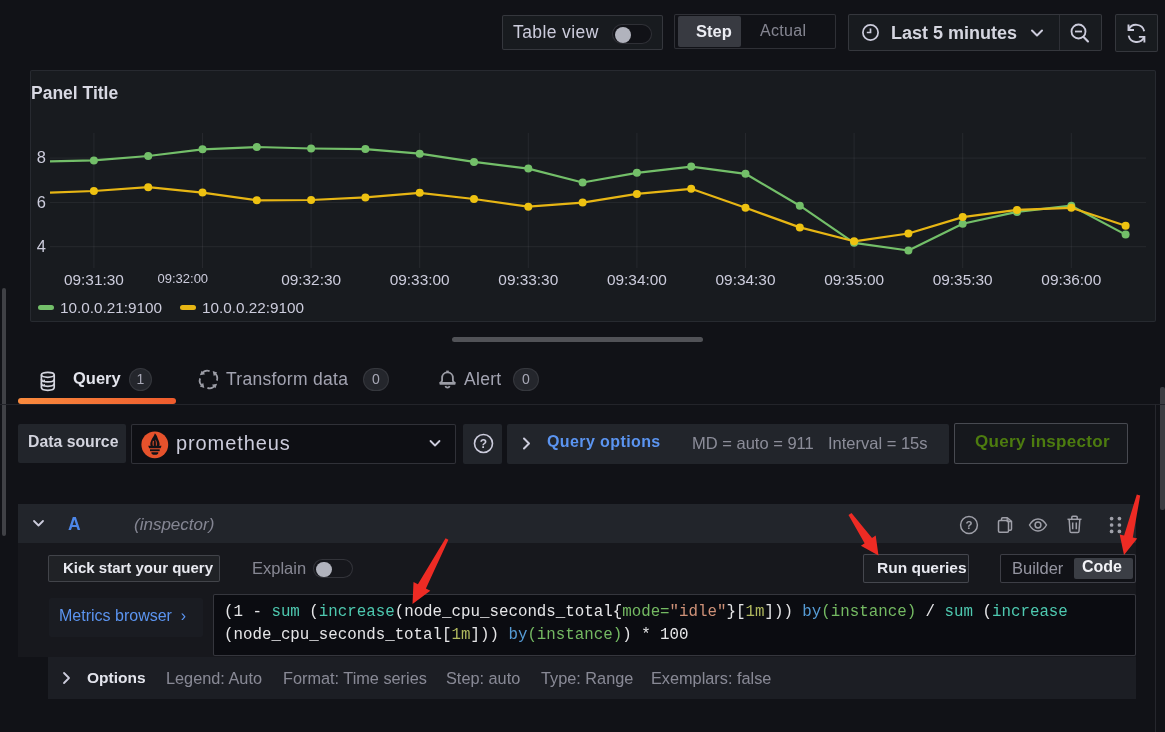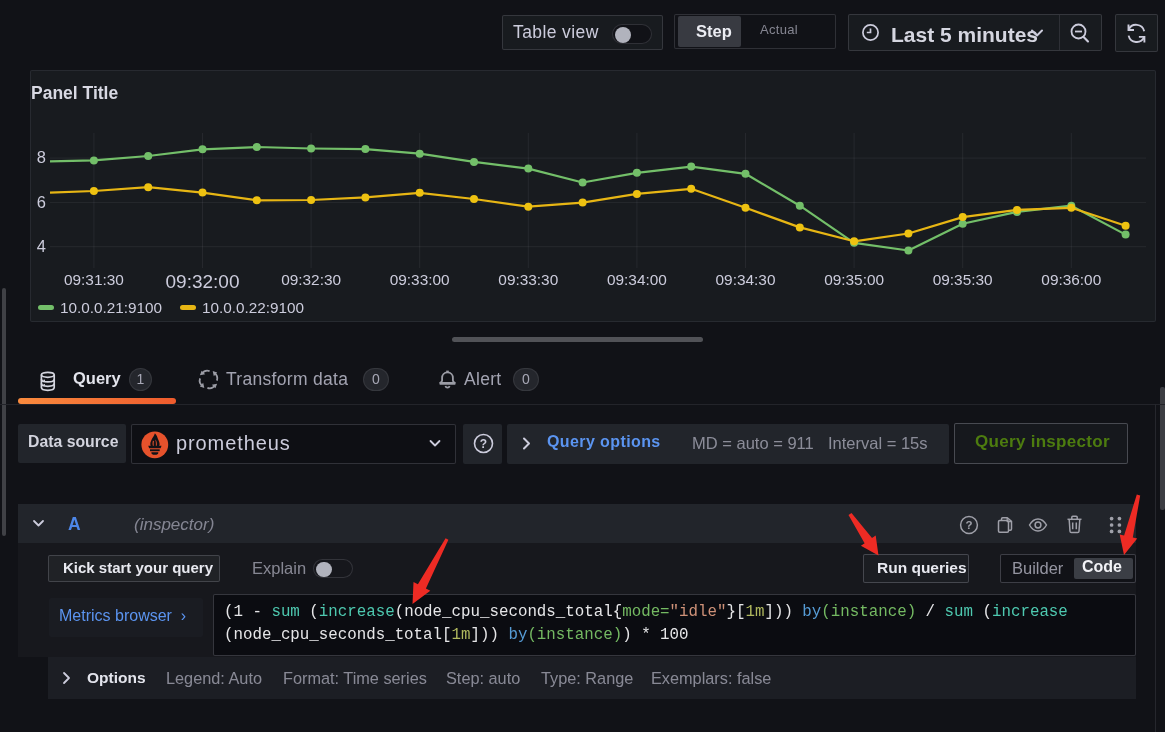--- a/index.html
+++ b/index.html
@@ -20,29 +20,29 @@
 
 <div class="abs btn" style="left:502px; top:15px; width:161px; height:35px;"></div>
 <div class="abs txt" style="left:513px; top:22px; font-size:17.5px; letter-spacing:0.4px;">Table view</div>
 <div class="abs pill" style="left:611.5px; top:23.5px; width:40px; height:20px; border-radius:10px;">
     <span class="knob" style="width:16px;height:16px;background:#b1b3bd;"></span>
   </div>
 
 <div class="abs btn" style="left:674px; top:14px; width:162px; height:35px; background:#111217;"></div>
 <div class="abs" style="left:678px; top:16px; width:63px; height:31px; background:#383a41; border-radius:2px;"></div>
 <div class="abs" style="left:696px; top:22px; font-size:16.5px; font-weight:bold; color:#ecedf3;">Step</div>
-<div class="abs dim" style="left:760px; top:22px; font-size:13px; letter-spacing:0.3px;">Actual</div>
+<div class="abs dim" style="left:760px; top:22px; font-size:16px; letter-spacing:0.3px;">Actual</div>
 
 <div class="abs btn" style="left:848px; top:14px; width:254px; height:37px;"></div>
 <div class="abs" style="left:1059px; top:15px; width:1px; height:35px; background:rgba(204,204,220,0.12);"></div>
 <svg class="abs" style="left:861px; top:23px;" width="19" height="19" viewBox="0 0 19 19">
   <circle cx="9.5" cy="9.5" r="7.6" fill="none" stroke="#ccccdc" stroke-width="1.7"></circle>
   <path d="M9.5 5.4 V9.5 H5.8" fill="none" stroke="#ccccdc" stroke-width="1.7"></path>
 </svg>
-<div class="abs" style="left:891px; top:23px; font-size:21px; font-weight:bold; color:#d5d6e0;">Last 5 minutes</div>
+<div class="abs" style="left:891px; top:23px; font-size:18px; font-weight:bold; color:#d5d6e0;">Last 5 minutes</div>
 <svg class="abs" style="left:1029px; top:28px;" width="16" height="10" viewBox="0 0 16 10">
   <path d="M3 2.5 L8 7.5 L13 2.5" fill="none" stroke="#ccccdc" stroke-width="2" stroke-linecap="round" stroke-linejoin="round"></path>
 </svg>
 <svg class="abs" style="left:1068px; top:22px;" width="24" height="24" viewBox="0 0 24 24">
   <circle cx="10.5" cy="9.5" r="7" fill="none" stroke="#ccccdc" stroke-width="1.8"></circle>
   <line x1="7" y1="9.5" x2="14" y2="9.5" stroke="#ccccdc" stroke-width="1.8"></line>
   <line x1="15.6" y1="14.9" x2="20" y2="19.5" stroke="#ccccdc" stroke-width="2.1" stroke-linecap="round"></line>
 </svg>
 <div class="abs btn" style="left:1115px; top:14px; width:43px; height:38px;"></div>
 <svg class="abs" style="left:1124px; top:22px;" width="25" height="23" viewBox="0 0 25 23">
@@ -115,21 +115,21 @@
       <circle cx="987.0" cy="139.9" r="4"></circle>
       <circle cx="1041.3" cy="137.8" r="4"></circle>
       <circle cx="1095.6" cy="155.8" r="4"></circle>
     </g>
 </svg>
 
 <div class="abs txt" style="left:30px; top:148px; width:16px; font-size:16.5px; text-align:right;">8</div>
 <div class="abs txt" style="left:30px; top:193px; width:16px; font-size:16.5px; text-align:right;">6</div>
 <div class="abs txt" style="left:30px; top:237px; width:16px; font-size:16.5px; text-align:right;">4</div>
 <div class="abs txt" style="left:48.9px; top:271px; width:90px; text-align:center; font-size:15.4px;">09:31:30</div>
-<div class="abs txt" style="left:157.5px; top:271px; width:90px; text-align:center; font-size:19px;">09:32:00</div>
+<div class="abs txt" style="left:157.5px; top:271px; width:90px; text-align:left; font-size:13px;">09:32:00</div>
 <div class="abs txt" style="left:266.1px; top:271px; width:90px; text-align:center; font-size:15.4px;">09:32:30</div>
 <div class="abs txt" style="left:374.7px; top:271px; width:90px; text-align:center; font-size:15.4px;">09:33:00</div>
 <div class="abs txt" style="left:483.3px; top:271px; width:90px; text-align:center; font-size:15.4px;">09:33:30</div>
 <div class="abs txt" style="left:591.9px; top:271px; width:90px; text-align:center; font-size:15.4px;">09:34:00</div>
 <div class="abs txt" style="left:700.5px; top:271px; width:90px; text-align:center; font-size:15.4px;">09:34:30</div>
 <div class="abs txt" style="left:809.1px; top:271px; width:90px; text-align:center; font-size:15.4px;">09:35:00</div>
 <div class="abs txt" style="left:917.7px; top:271px; width:90px; text-align:center; font-size:15.4px;">09:35:30</div>
 <div class="abs txt" style="left:1026.3px; top:271px; width:90px; text-align:center; font-size:15.4px;">09:36:00</div>
 
 <div class="abs" style="left:38px; top:305px; width:16px; height:5px; border-radius:2.5px; background:#73bf69;"></div>

